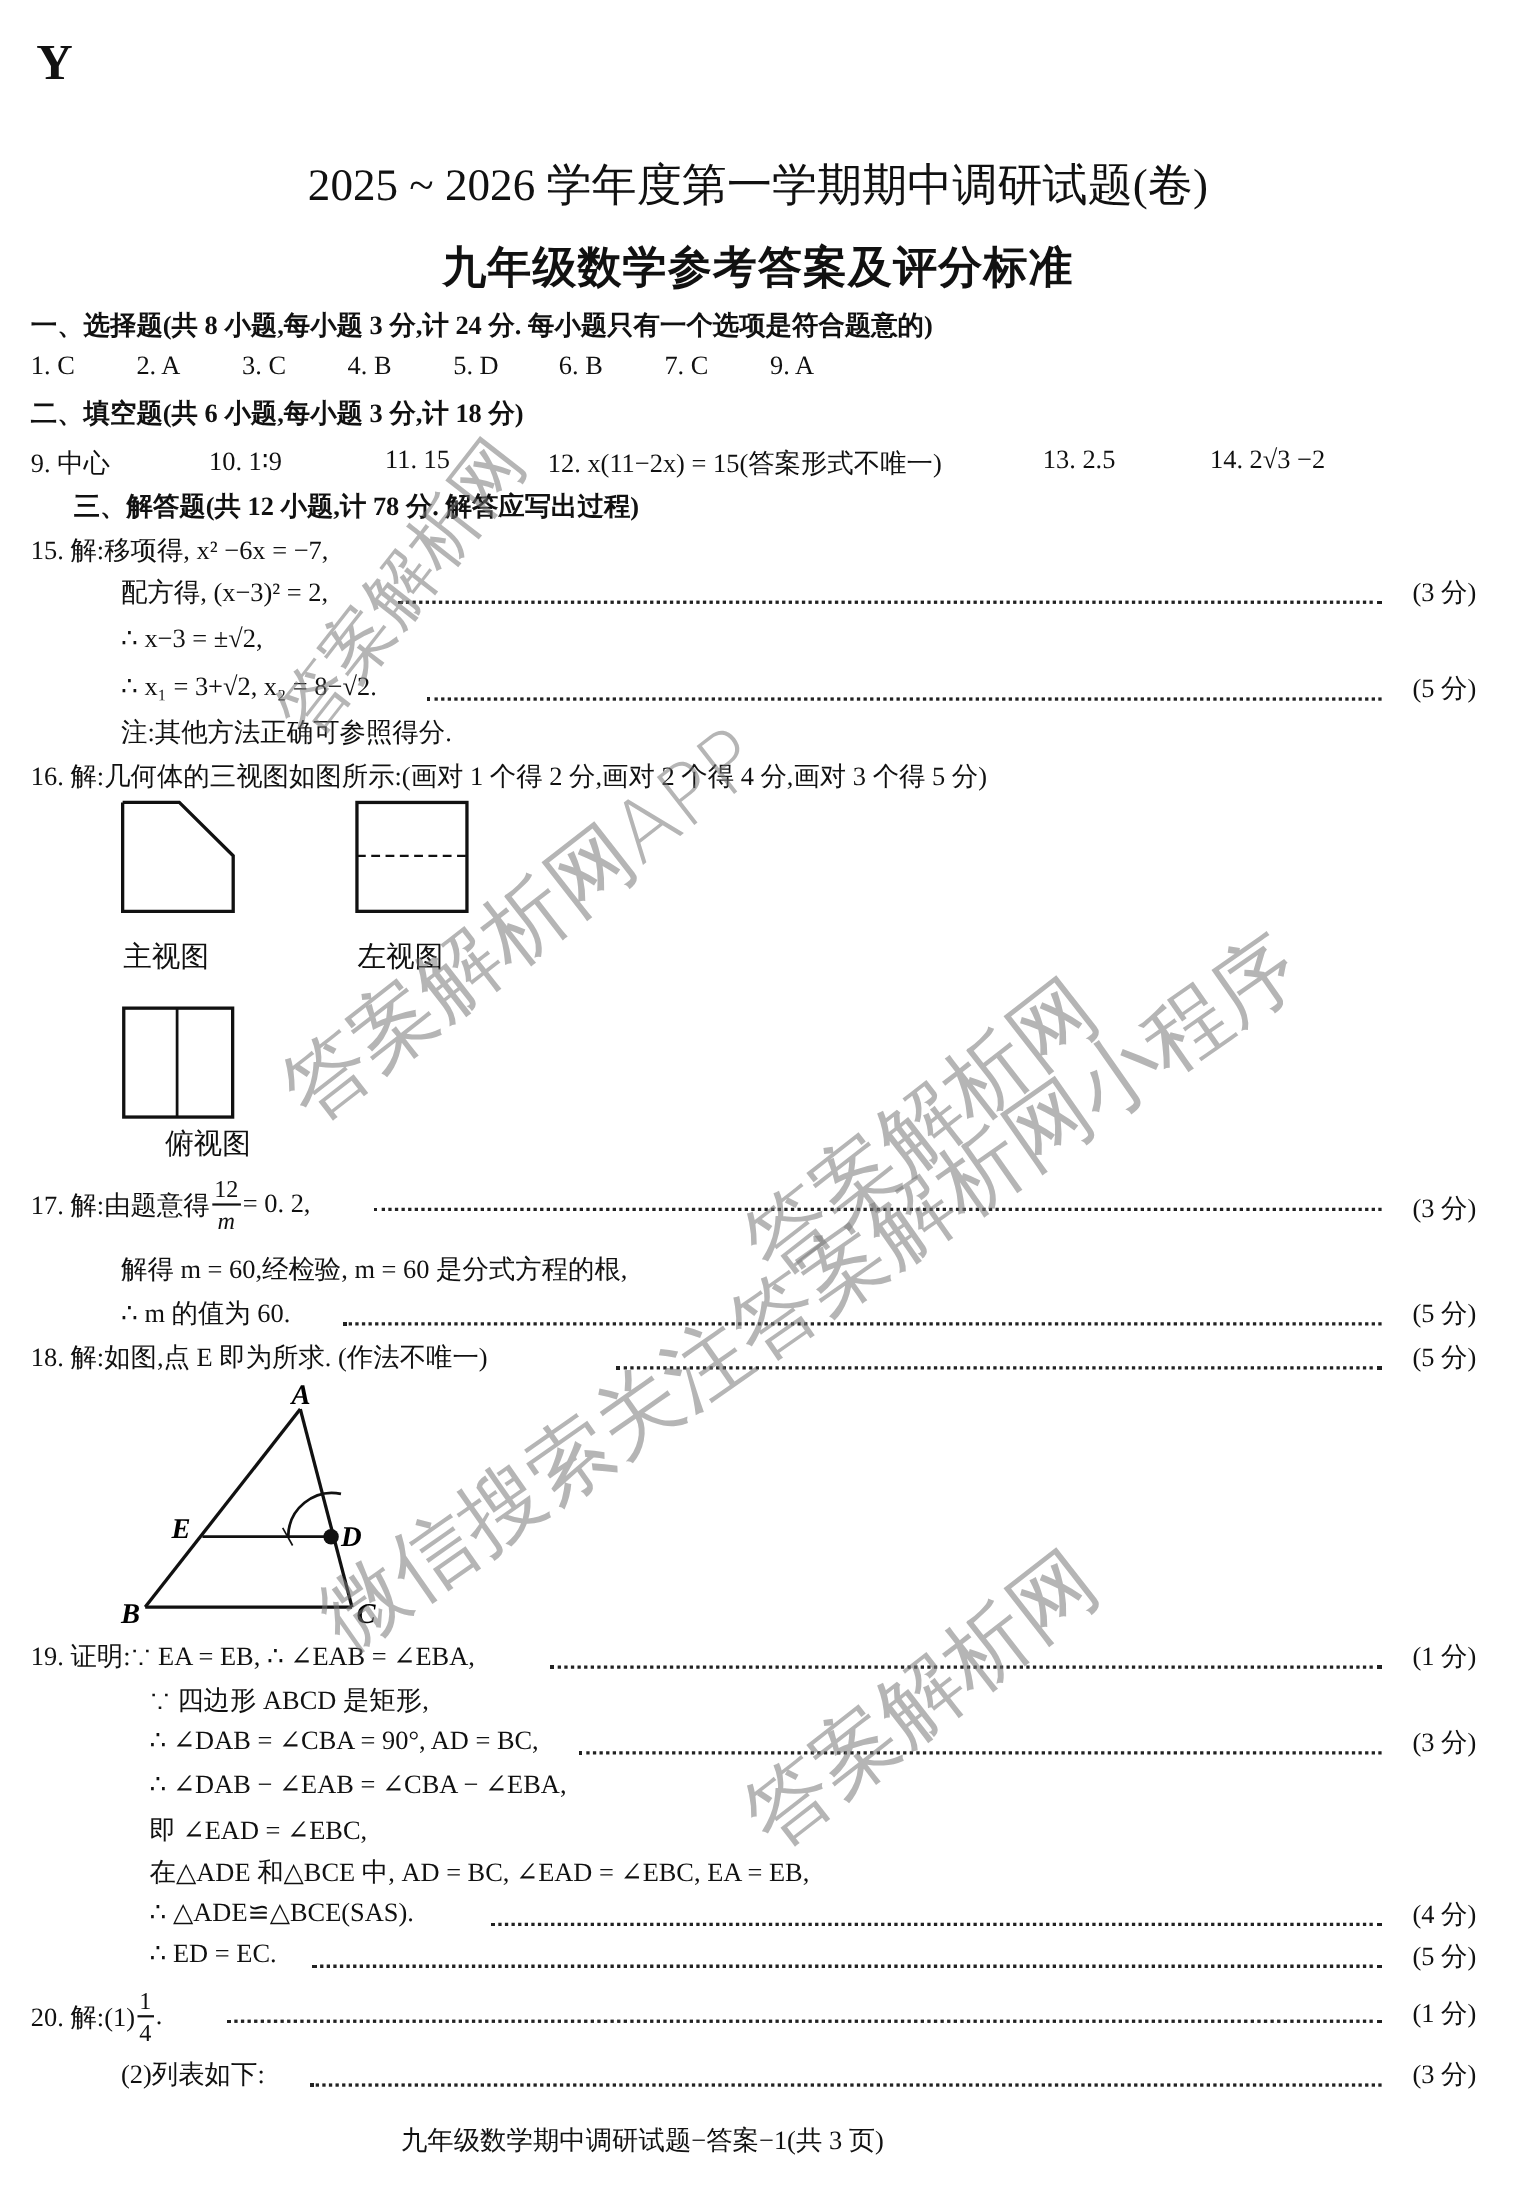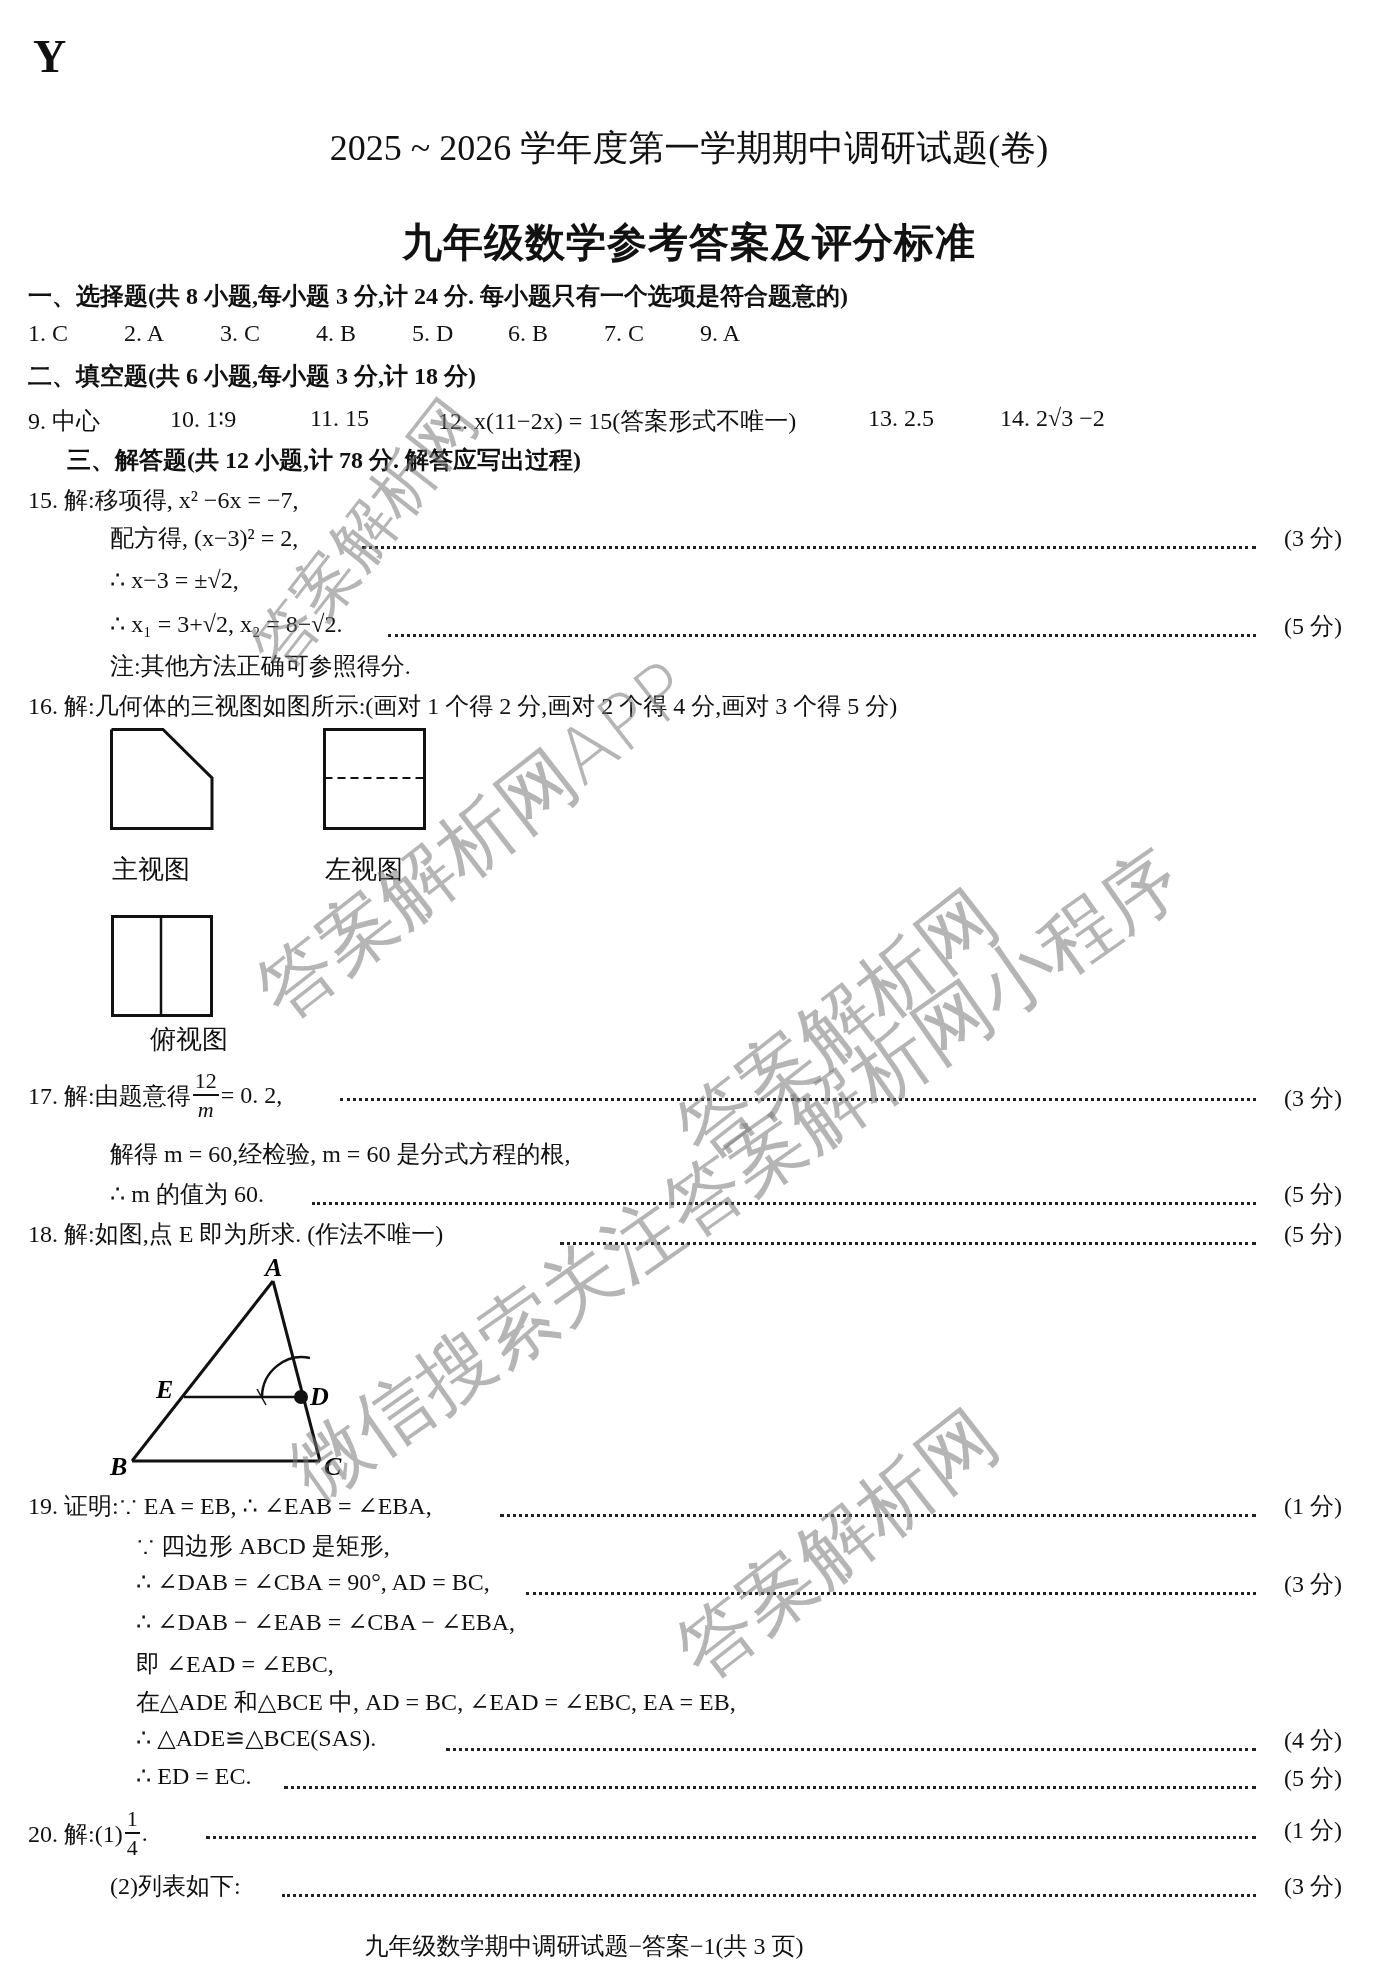--- a/index.html
+++ b/index.html
@@ -1,20 +1,20 @@
 <!DOCTYPE html>
 <html><head>
 <meta charset="utf-8">
 <style>
   html, body { margin:0; padding:0; background:#ffffff; }
   body { width:1378px; height:1986px; position:relative; overflow:hidden;
          font-family:"Liberation Serif","DejaVu Serif",serif; color:#111; }
   .abs { position:absolute; white-space:nowrap; }
   .corner { left:33px; top:30px; font-size:46px; font-weight:bold; }
-  .title1 { left:0; width:1378px; text-align:center; top:124px; font-size:36px; }
+  .title1 { left:0; width:1378px; text-align:center; top:141px; font-size:41px; }
   .title2 { left:0; width:1378px; text-align:center; top:215px; font-size:40px; font-weight:bold; letter-spacing:1px; }
   .sec { left:28px; font-size:24px; font-weight:bold; }
   .line { font-size:24px; }
   .ans-row { left:28px; font-size:24px; display:flex; }
   .ans-row span { display:inline-block; }
   .i { font-style:italic; }
   .score { right:36px; font-size:24px; }
   .dots { border-bottom:3px dotted #222; height:0; }
   .frac { display:inline-flex; flex-direction:column; align-items:center; vertical-align:middle; line-height:1; font-size:22px; margin:0 2px; }
   .frac .n { border-bottom:2px solid #111; padding:0 2px 2px; }
@@ -37,21 +37,21 @@
   <span style="width:96px">2. A</span>
   <span style="width:96px">3. C</span>
   <span style="width:96px">4. B</span>
   <span style="width:96px">5. D</span>
   <span style="width:96px">6. B</span>
   <span style="width:96px">7. C</span>
   <span style="width:96px">9. A</span>
 </div>
 
 <div class="abs sec" style="top:360px;">二、填空题(共 6 小题,每小题 3 分,计 18 分)</div>
-<div class="abs ans-row" style="top:405px;">
+<div class="abs ans-row" style="top:405px;gap:20px;">
   <span style="width:142px">9.  中心</span>
   <span style="width:140px">10.  1∶9</span>
   <span style="width:128px">11.  15</span>
   <span style="width:430px">12. x(11−2x) = 15(答案形式不唯一)</span>
   <span style="width:132px">13.  2.5</span>
   <span>14.  2√3 −2</span>
 </div>
 
 <div class="abs sec" style="top:444px;margin-left:39px;">三、解答题(共 12 小题,计 78 分. 解答应写出过程)</div>
 

